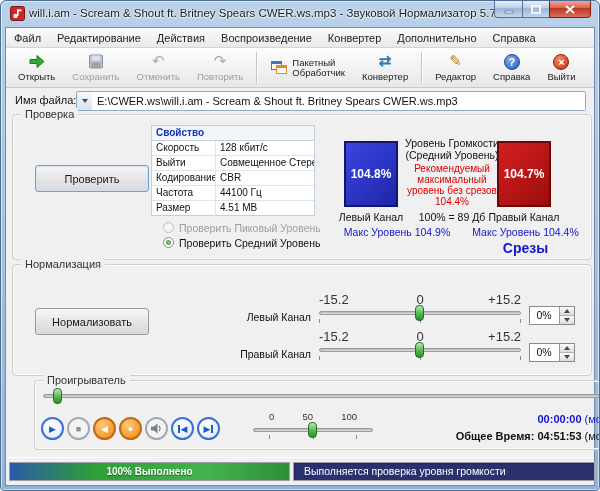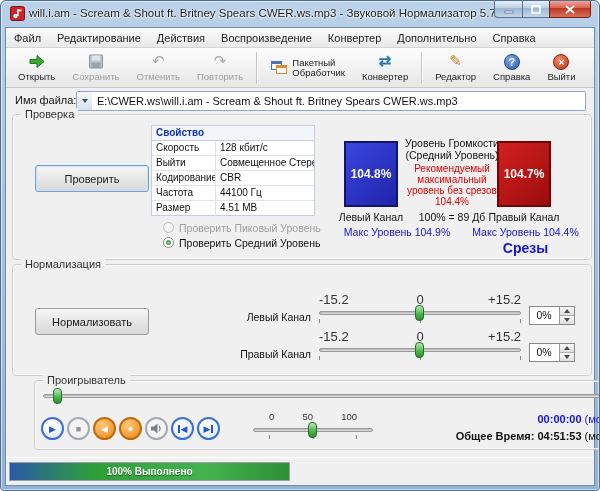--- a/index.html
+++ b/index.html
@@ -400,16 +400,17 @@
         <span>(мс)</span>
       </div>
     </div>
 
     <div class="statusbar">
       <div class="sspanel" style="left:3px;width:281px;">
         <div class="progressfill">
             <span>100% Выполнено</span>
           </div>
       </div>
+      <div class="sspanel statusmsg" style="left:287px;width:302px;">Выполняется проверка уровня громкости</div>
     </div>
 
   </div>
 </div>
 
 </body></html>

